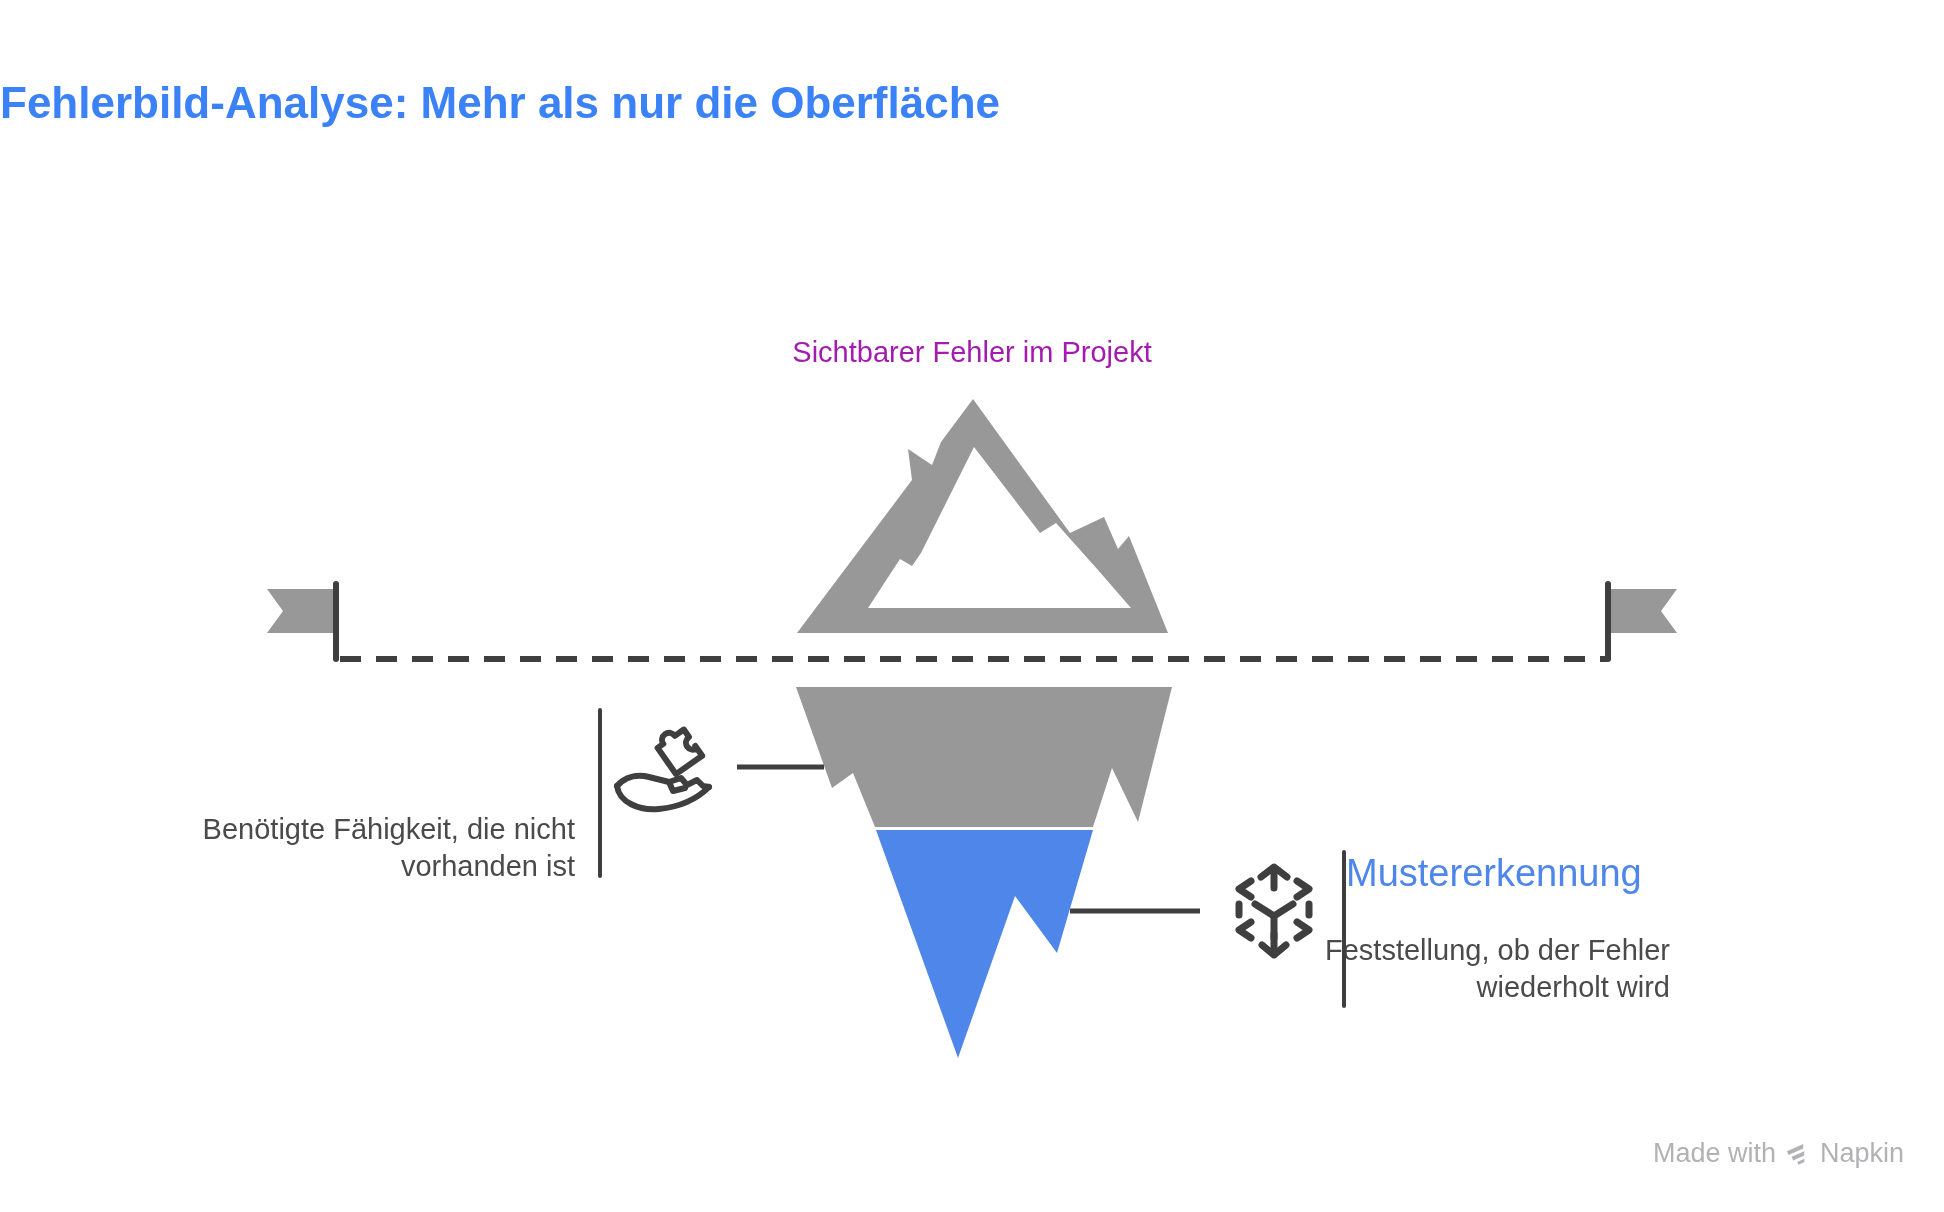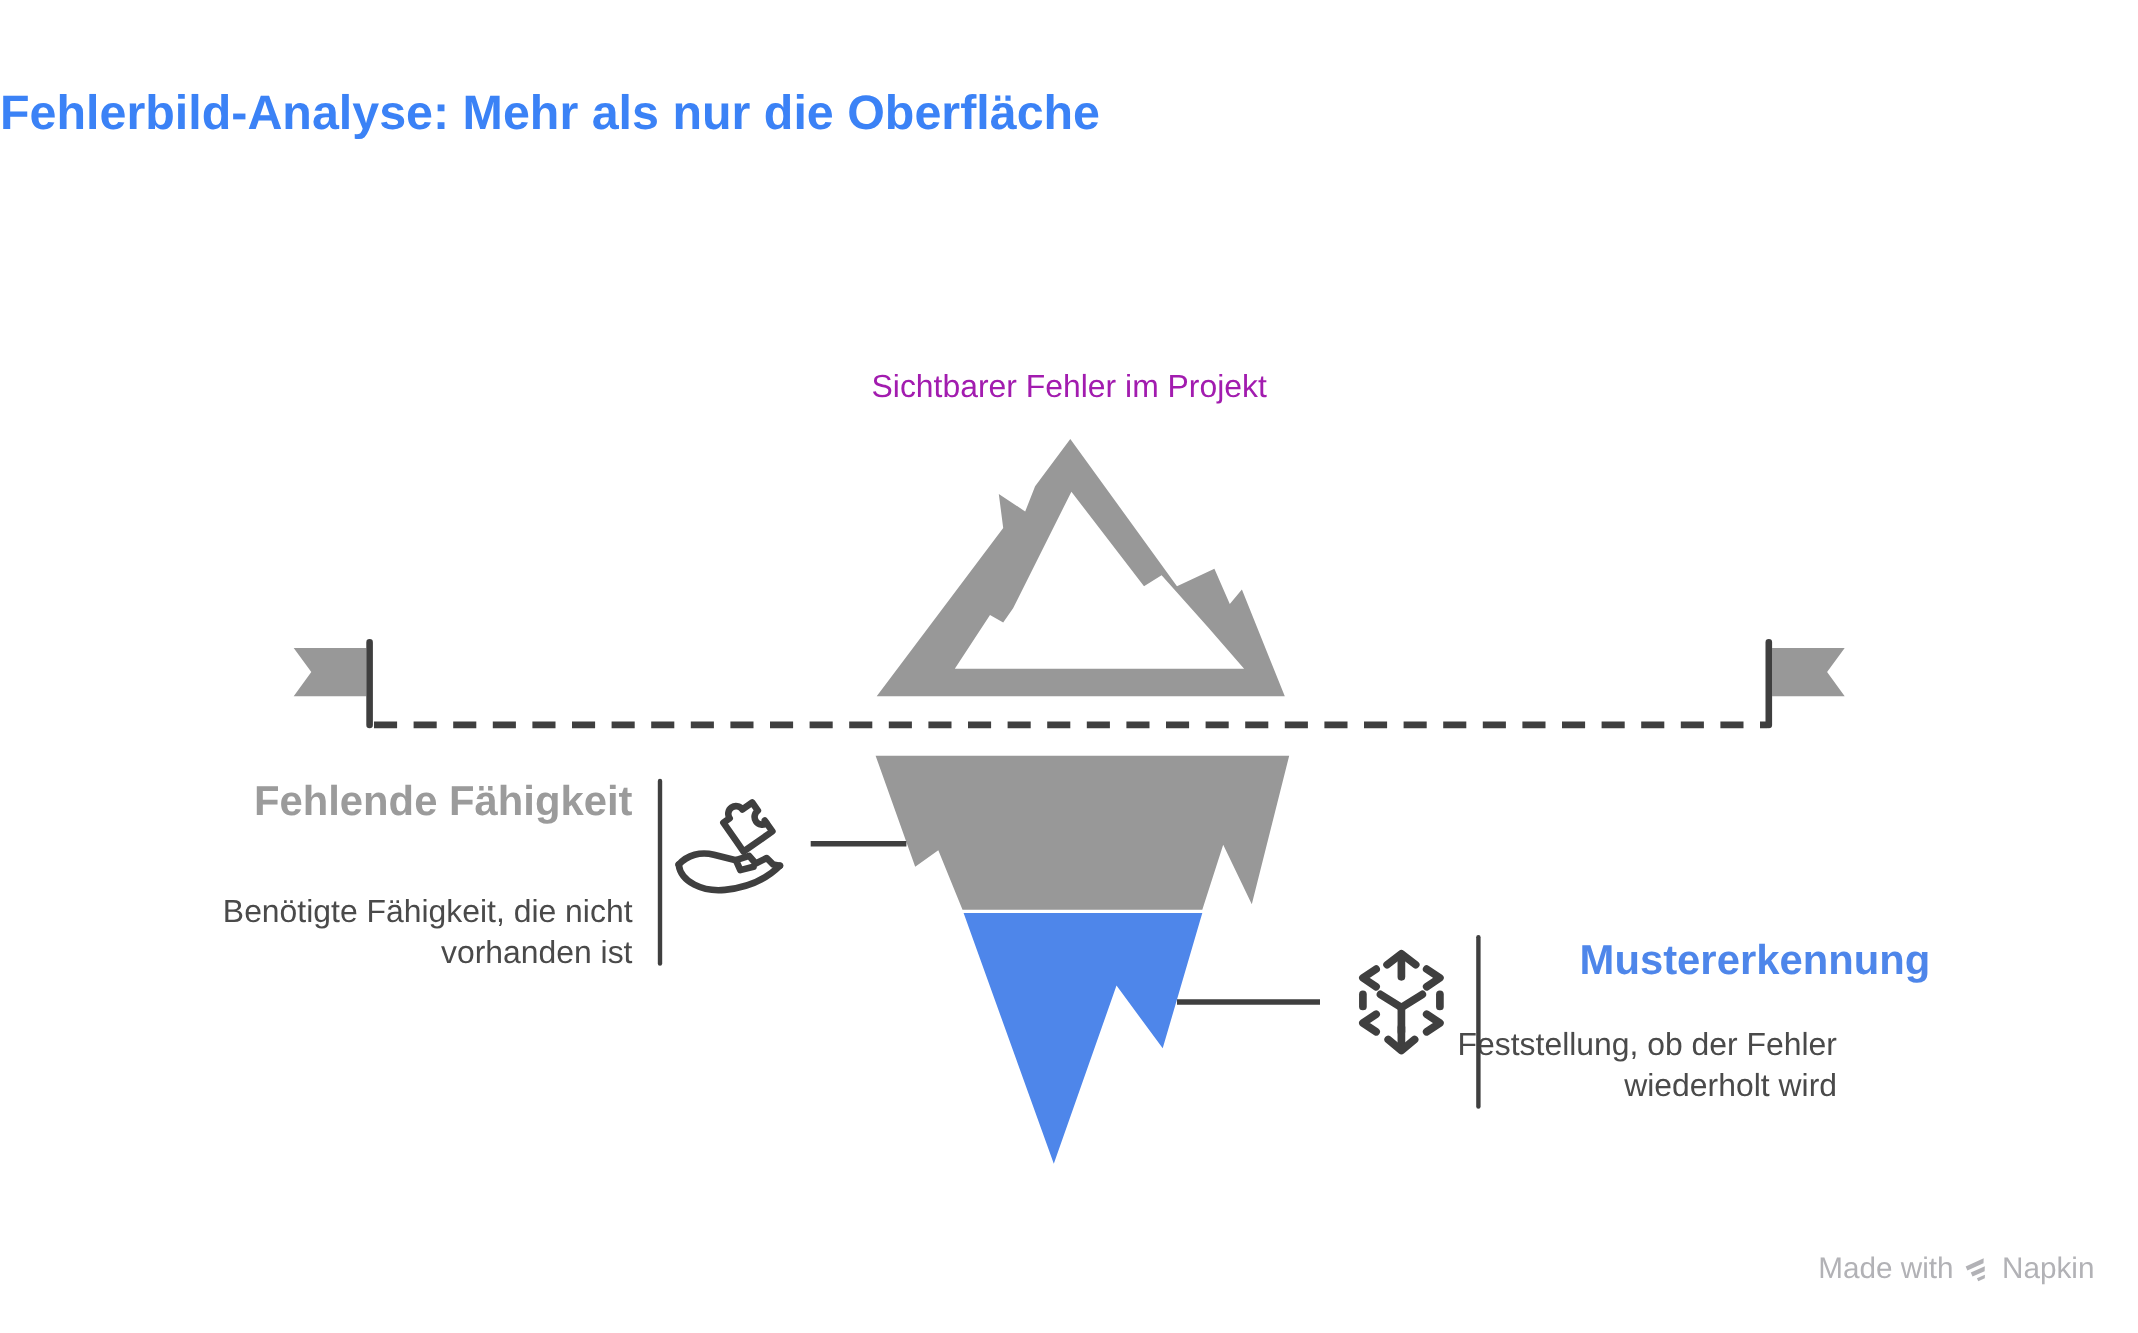--- a/index.html
+++ b/index.html
@@ -17,22 +17,22 @@
   .surface-desc{top:336px;font-size:29px;color:#a21caf;}
   .left-heading{
     position:absolute;left:155px;top:708px;width:420px;text-align:right;
     font-size:38px;font-weight:bold;color:#9b9b9b;
   }
   .left-desc{
     position:absolute;left:155px;top:811px;width:420px;text-align:right;
     font-size:29px;line-height:37px;color:#4a4a4a;
   }
   .right-heading{
-    position:absolute;left:1436px;top:852px;width:420px;text-align:left;
-    font-size:38px;font-weight:bold;color:#4e86ea;
+    position:absolute;left:1346px;top:852px;width:420px;text-align:left;
+    font-size:38px;font-weight:normal;color:#4e86ea;
   }
   .right-desc{
     position:absolute;left:1300px;top:932px;width:370px;text-align:right;
     font-size:29px;line-height:37px;color:#4a4a4a;
   }
   .vrule{position:absolute;width:4px;background:#3f3f3f;border-radius:2px;}
   .vrule-left{left:598px;top:708px;height:170px;}
   .vrule-right{left:1342px;top:850px;height:158px;}
   .icon-box{position:absolute;}
   .icon-puzzle{left:611px;top:712px;width:112px;height:104px;}
@@ -65,21 +65,20 @@
     <path d="M876 830 L1093 830 L1057 953 L1015 896 L958 1058 Z" fill="#4e86ea"></path>
 
     <path d="M737 767 H824" fill="none" stroke="#3f3f3f" stroke-width="5"></path>
     <path d="M1070 911 H1200" fill="none" stroke="#3f3f3f" stroke-width="5"></path>
   </svg>
 
   <div class="page-title">Fehlerbild-Analyse: Mehr als nur die Oberfläche</div>
 
   <div class="surface-block surface-desc">Sichtbarer Fehler im Projekt</div>
 
-  <div class="left-heading">Fehlende Fähigkeit</div>
   <div class="left-desc">Benötigte Fähigkeit, die nicht vorhanden ist</div>
   <div class="vrule vrule-left"></div>
 
   <svg class="icon-box icon-puzzle" viewBox="0 0 112 104">
     <g fill="none" stroke="#3f3f3f" stroke-width="6" stroke-linecap="round" stroke-linejoin="round">
       <g transform="translate(62,30) rotate(-35)">
         <path d="M-16 16 L-16 -4 L-9 -4 A7 7 0 1 1 5 -4 L16 -4 L16 5 A7 7 0 1 0 16 19 L16 16 L16 28 L-16 28 Z"></path>
       </g>
       <path d="M6 74 C8 90 28 99 48 97 C68 95 86 87 98 75"></path>
       <path d="M6 74 C14 65 26 62 38 65 L58 70"></path>

